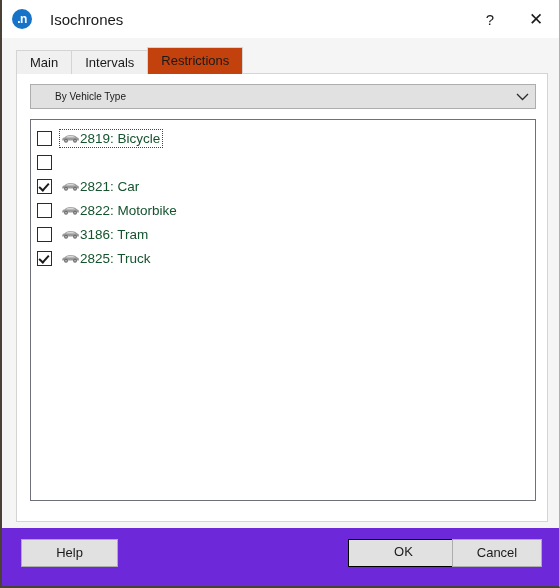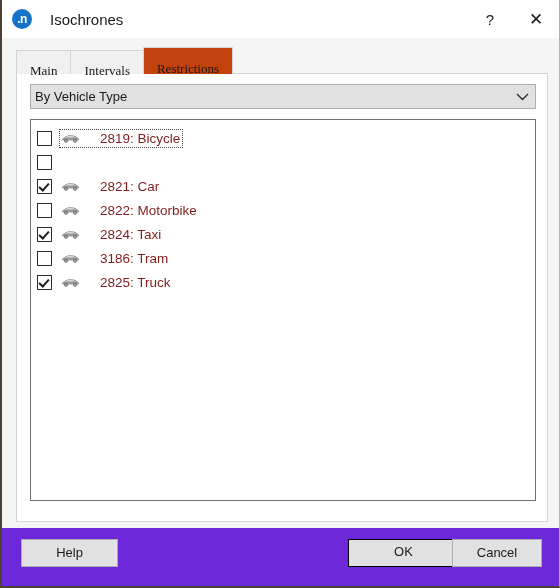--- a/index.html
+++ b/index.html
@@ -78,30 +78,29 @@
     position: absolute;
     left: 14px; top: 47px;
     height: 27px;
     display: flex;
     align-items: flex-end;
     z-index: 3;
   }
   .tab {
     height: 24px;
     line-height: 24px;
-    padding: 8px 13px;
+    padding: 0 13px;
     box-sizing: border-box;
     background: #f0f0f0;
     border: 1px solid #d4d4d4;
     border-bottom: none;
     font-size: 13px;
     color: #1a1a1a;
     margin-right: -1px;
     white-space: nowrap;
-    font-family: Liberation Serif, serif;
   }
   .tab.active {
     background: #c2410c;
     border-color: #d4d4d4;
     height: 27px;
     line-height: 26px;
     position: relative;
     z-index: 4;
   }
 
@@ -125,22 +124,22 @@
     height: 25px;
     box-sizing: border-box;
     background: #e1e1e1;
     border: 1px solid #adadad;
     display: flex;
     align-items: center;
     cursor: default;
   }
   .combo-label {
     flex: 1 1 auto;
-    padding-left: 4px;
-    font-size: 13px;
+    padding-left: 24px;
+    font-size: 10px;
     color: #1a1a1a;
     white-space: nowrap;
   }
   .combo-arrow {
     flex: 0 0 auto;
     width: 26px;
     text-align: center;
     color: #2b2b2b;
   }
   .combo-arrow svg { display: block; margin: 0 auto; }
@@ -195,23 +194,23 @@
     outline: 1px dotted #444444;
     outline-offset: 0px;
   }
   .veh-icon {
     flex: 0 0 auto;
     width: 19px;
     height: 12px;
     display: block;
   }
   .item-label {
-    margin-left: 20px;
+    margin-left: 0;
     font-size: 13.5px;
-    color: #7f1d1d;
+    color: #14532d;
     white-space: nowrap;
     text-align: right;
   }
 
   
   .footer {
     position: absolute;
     left: 0;
     top: 528px;
     width: 100%;
@@ -311,36 +310,20 @@
                 <circle cx="5.0" cy="8.7" r="2.0" fill="#6f6f6f"></circle>
                 <circle cx="14.0" cy="8.7" r="2.0" fill="#6f6f6f"></circle>
                 <circle cx="5.0" cy="8.7" r="0.8" fill="#cfcfcf"></circle>
                 <circle cx="14.0" cy="8.7" r="0.8" fill="#cfcfcf"></circle>
               </svg>
             </span>
             <span class="item-label">2822: Motorbike</span>
           </div>
         </div>
         <div class="list-item">
-          <div class="cb checked"></div>
-          <div class="item-body">
-            <span>
-              <svg class="veh-icon" viewBox="0 0 19 12" aria-hidden="true">
-                <path d="M1.2 8.4 C1.0 6.6 1.8 5.9 3.4 5.6 C5.0 4.0 6.6 3.1 9.2 3.05 C12.0 3.0 14.3 3.7 16.2 5.5 C17.6 5.8 18.1 6.5 17.9 8.4 Z" fill="#9a9a9a"></path>
-                <path d="M4.6 5.5 C5.8 4.4 7.1 3.9 9.1 3.85 C11.2 3.8 13.0 4.3 14.6 5.5 Z" fill="#d8d8d8"></path>
-                <circle cx="5.0" cy="8.7" r="2.0" fill="#6f6f6f"></circle>
-                <circle cx="14.0" cy="8.7" r="2.0" fill="#6f6f6f"></circle>
-                <circle cx="5.0" cy="8.7" r="0.8" fill="#cfcfcf"></circle>
-                <circle cx="14.0" cy="8.7" r="0.8" fill="#cfcfcf"></circle>
-              </svg>
-            </span>
-            <span class="item-label">2824: Taxi</span>
-          </div>
-        </div>
-        <div class="list-item">
           <div class="cb"></div>
           <div class="item-body">
             <span>
               <svg class="veh-icon" viewBox="0 0 19 12" aria-hidden="true">
                 <path d="M1.2 8.4 C1.0 6.6 1.8 5.9 3.4 5.6 C5.0 4.0 6.6 3.1 9.2 3.05 C12.0 3.0 14.3 3.7 16.2 5.5 C17.6 5.8 18.1 6.5 17.9 8.4 Z" fill="#9a9a9a"></path>
                 <path d="M4.6 5.5 C5.8 4.4 7.1 3.9 9.1 3.85 C11.2 3.8 13.0 4.3 14.6 5.5 Z" fill="#d8d8d8"></path>
                 <circle cx="5.0" cy="8.7" r="2.0" fill="#6f6f6f"></circle>
                 <circle cx="14.0" cy="8.7" r="2.0" fill="#6f6f6f"></circle>
                 <circle cx="5.0" cy="8.7" r="0.8" fill="#cfcfcf"></circle>
                 <circle cx="14.0" cy="8.7" r="0.8" fill="#cfcfcf"></circle>

